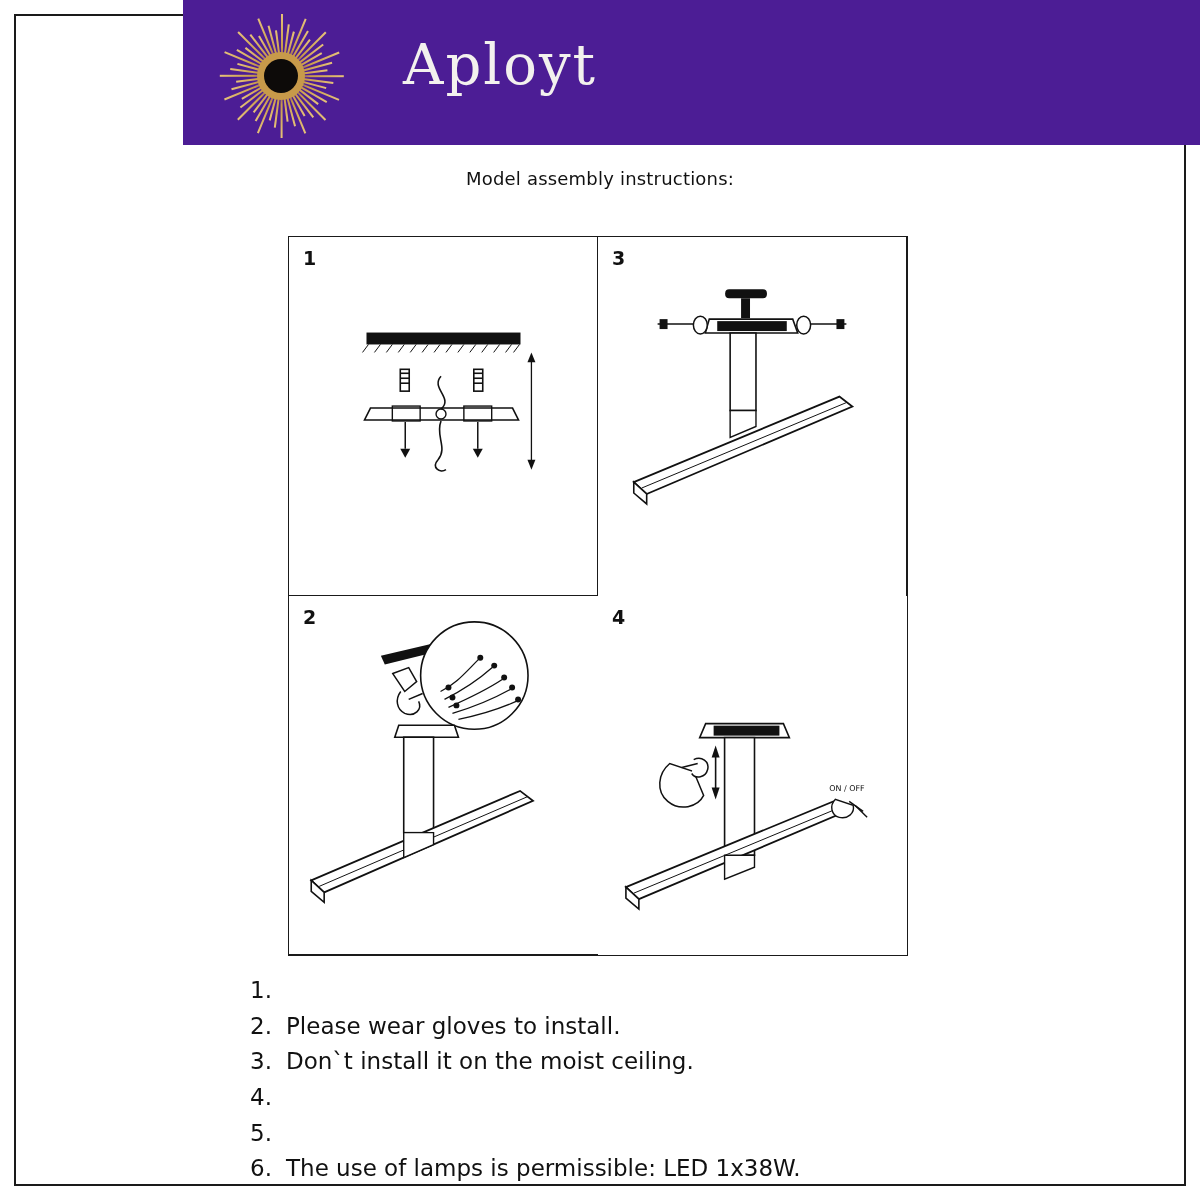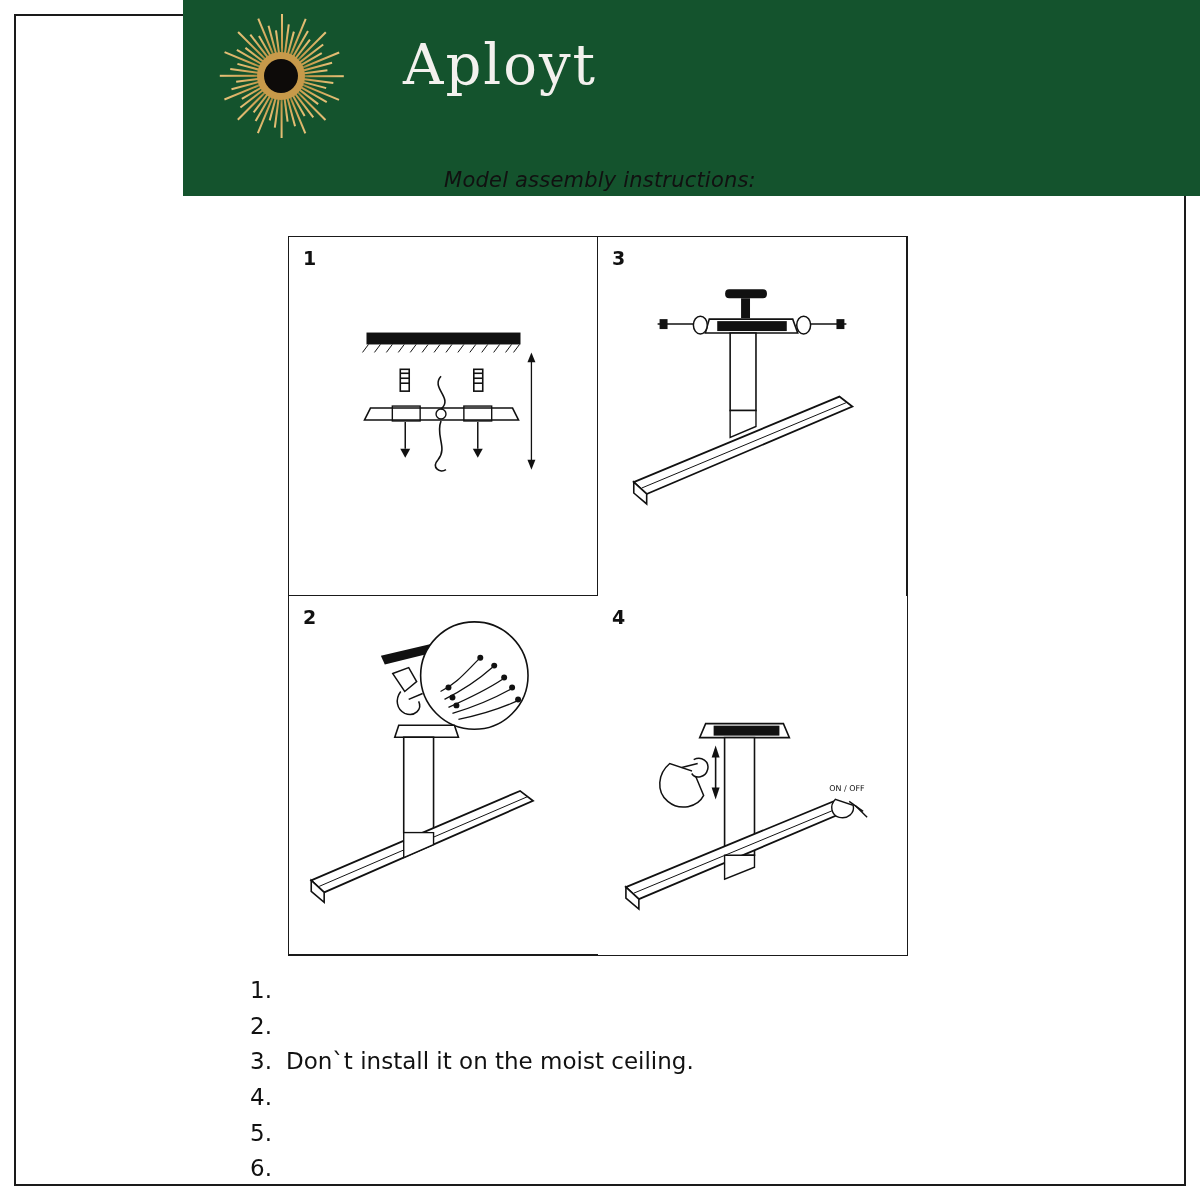--- a/index.html
+++ b/index.html
@@ -26,22 +26,22 @@
     border: 2px solid #1a1a1a;
     box-sizing: border-box;
   }
 
   
   .brand-band {
     position: absolute;
     left: 183px;
     top: 0px;
     width: 1017px;
-    height: 196px;
-    background: #14532d;
+    height: 145px;
+    background: #4c1d95;
     overflow: hidden;
   }
   .brand-wordmark {
     position: absolute;
     left: 220px;
     top: 32px;
     font-family: "DejaVu Serif", serif;
     font-size: 56px;
     letter-spacing: 2px;
     color: #f3f1ee;
@@ -88,24 +88,23 @@
 
   
   .title-block {
     position: absolute;
     left: 0;
     top: 168px;
     width: 1200px;
     text-align: center;
   }
   .title-line1 {
-    font-size: 21px;
+    font-size: 18px;
     color: #111;
     letter-spacing: .2px;
-    font-style: italic;
   }
   .title-line2 {
     margin-top: 10px;
     font-size: 25px;
     color: #111;
     letter-spacing: .2px;
   }
 
   
   .grid {
@@ -395,27 +394,29 @@
     </svg>
   </div>
 </div>
 
 <div class="notes">
   <div class="note">
     <span class="note-idx">1.</span>
   </div>
   <div class="note">
     <span class="note-idx">2.</span>
+    <span>Please wear gloves to install.</span>
   </div>
   <div class="note">
     <span class="note-idx">3.</span>
     <span>Don`t install it on the moist ceiling.</span>
   </div>
   <div class="note">
     <span class="note-idx">4.</span>
   </div>
   <div class="note">
     <span class="note-idx">5.</span>
   </div>
   <div class="note">
     <span class="note-idx">6.</span>
+    <span>The use of lamps is permissible: LED 1x38W.</span>
   </div>
 </div>
 
 </body></html>

